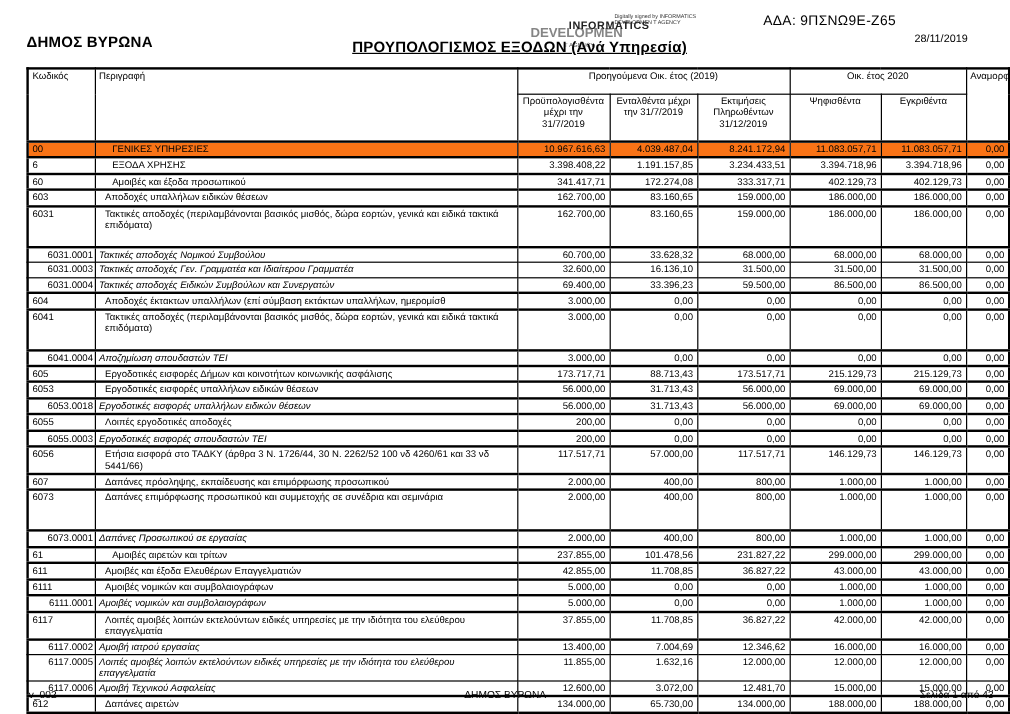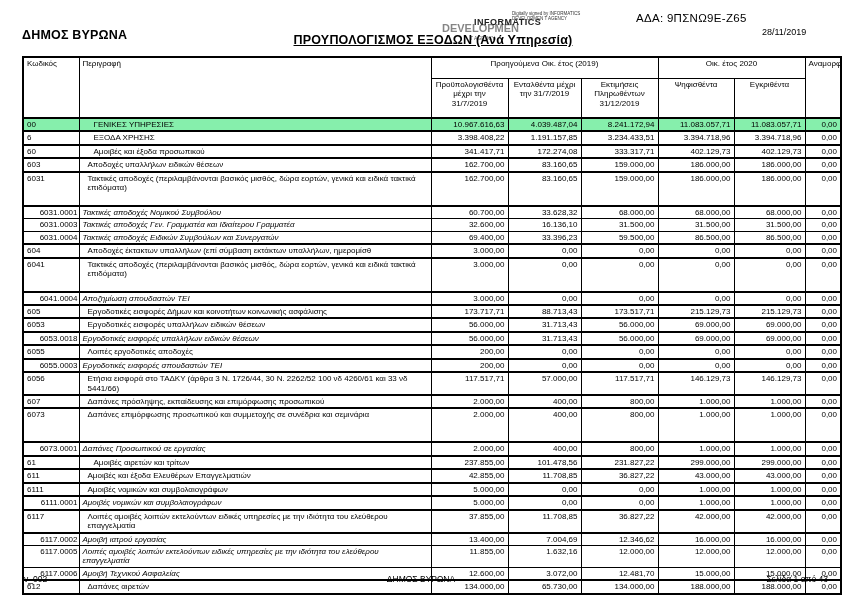--- a/index.html
+++ b/index.html
@@ -35,21 +35,21 @@
   table.budget th,table.budget td{
     border:1px solid #000;padding:1px 3px;font-size:8px;line-height:1.18;
     overflow:hidden;vertical-align:top;font-weight:normal;
   }
   table.budget{border:2px solid #000;}
   th.h-code,th.h-desc{vertical-align:bottom;text-align:left;font-size:8.5px;padding-bottom:3px;}
   th.h-group{text-align:center;font-size:8px;height:18px;vertical-align:middle;}
   th.h-sub{text-align:center;font-size:7px;height:36px;vertical-align:middle;line-height:1.15;}
   th.h-amend{text-align:center;font-size:7px;vertical-align:middle;padding:0;}
   tr.group td{border-top-width:2px;border-bottom-width:2px;}
-  tr.hl td{background:#86efac;}
+  tr.hl td{background:#f97316;}
   td.code{text-align:left;white-space:nowrap;}
   tr.detail td.code{text-align:right;padding-right:1px;}
   td.desc{text-align:left;}
   tr.lvl1 td.desc,tr.lvl2 td.desc{padding-left:14px;}
   tr.lvl3 td.desc{padding-left:8px;}
   tr.lvl4 td.desc{padding-left:8px;}
   tr.detail td.desc{padding-left:3px;font-style:italic;}
   td.num{text-align:right;white-space:nowrap;}
   tr.tall td{height:30px;}
   tr.empty-row td{height:18px;border-top-width:2px;}

